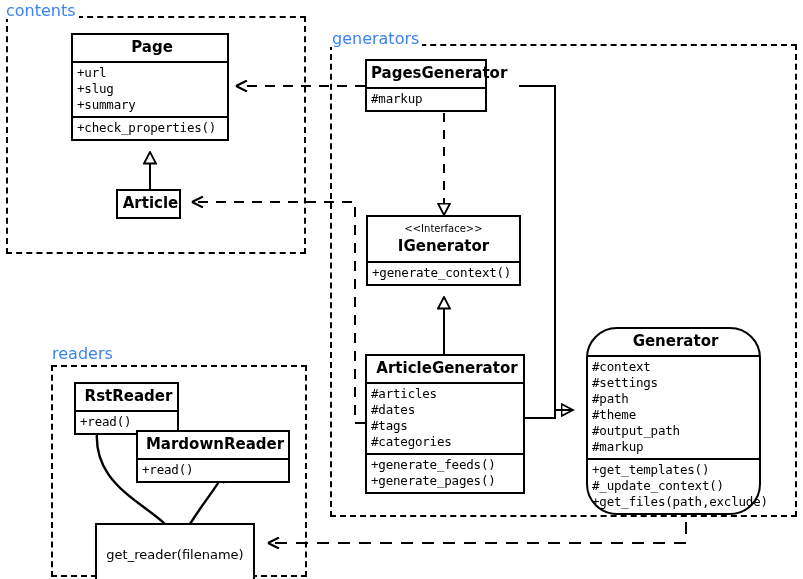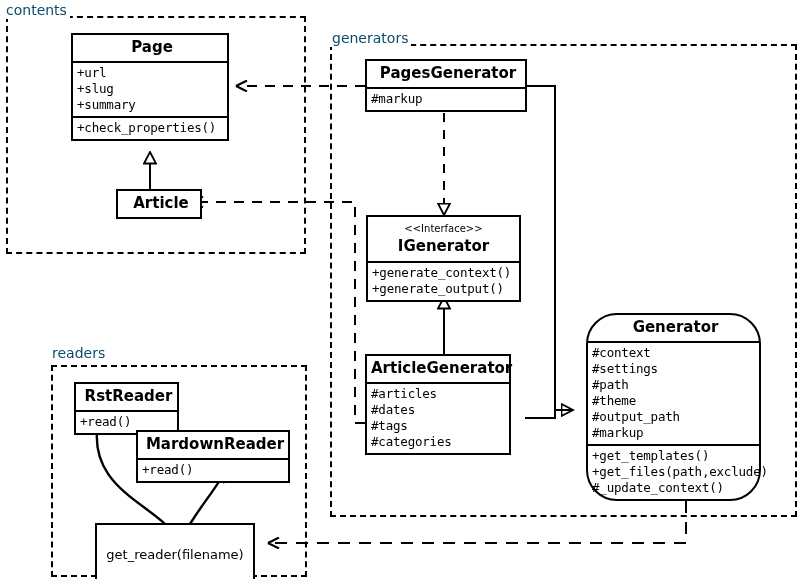--- a/index.html
+++ b/index.html
@@ -74,23 +74,23 @@
   .pkg {
     position: absolute;
     box-sizing: border-box;
     border: 2px dashed #000;
     background: transparent;
     z-index: 1;
   }
   .pkglabel {
     position: absolute;
     font-family: "DejaVu Sans", sans-serif;
-    font-size: 14px;
+    font-size: 16px;
     line-height: 17px;
-    color: #0c4a6e;
+    color: #3b82f6;
     background: #ffffff;
     padding: 0 3px 0 2px;
     z-index: 4;
     white-space: nowrap;
   }
 </style>
 </head>
 <body>
 
 <div id="canvas">
@@ -163,66 +163,69 @@
     <div class="sec">
       <div class="member">+url</div>
       <div class="member">+slug</div>
       <div class="member">+summary</div>
     </div>
     <div class="sec">
       <div class="member">+check_properties()</div>
     </div>
   </div>
 
-  <div class="umlbox" style="left:116px; top:189px; width:86px;">
+  <div class="umlbox" style="left:116px; top:189px; width:65px;">
     <div class="sec title">Article</div>
   </div>
 
-  <div class="umlbox" style="left:365px; top:59px; width:162px;">
+  <div class="umlbox" style="left:365px; top:59px; width:122px;">
     <div class="sec title">PagesGenerator</div>
     <div class="sec">
       <div class="member">#markup</div>
     </div>
   </div>
 
   <div class="umlbox" style="left:366px; top:215px; width:155px;">
     <div class="sec" style="padding:4px 4px 5px 4px;">
       <div class="stereo">&lt;&lt;Interface&gt;&gt;</div>
       <div class="title" style="padding:1px 0 0 0;">IGenerator</div>
     </div>
     <div class="sec">
       <div class="member">+generate_context()</div>
-      <div class="member">+generate_output()</div>
-    </div>
-  </div>
-
-  <div class="umlbox" style="left:365px; top:354px; width:146px;">
+    </div>
+  </div>
+
+  <div class="umlbox" style="left:365px; top:354px; width:160px;">
     <div class="sec title">ArticleGenerator</div>
     <div class="sec">
       <div class="member">#articles</div>
       <div class="member">#dates</div>
       <div class="member">#tags</div>
       <div class="member">#categories</div>
     </div>
-  </div>
-
-  <div class="umlbox" style="left:586px; top:313px; width:175px;border-radius:31px;">
+    <div class="sec">
+      <div class="member">+generate_feeds()</div>
+      <div class="member">+generate_pages()</div>
+    </div>
+  </div>
+
+  <div class="umlbox" style="left:586px; top:327px; width:175px;border-radius:31px;">
     <div class="sec title">Generator</div>
     <div class="sec">
       <div class="member">#context</div>
       <div class="member">#settings</div>
       <div class="member">#path</div>
       <div class="member">#theme</div>
       <div class="member">#output_path</div>
       <div class="member">#markup</div>
     </div>
     <div class="sec">
       <div class="member">+get_templates()</div>
+      <div class="member">#_update_context()</div>
       <div class="member">+get_files(path,exclude)</div>
-      <div class="member">#_update_context()</div>
     </div>
   </div>
 
   <div class="umlbox" style="left:74px; top:382px; width:105px;">
     <div class="sec title">RstReader</div>
     <div class="sec">
       <div class="member">+read()</div>
     </div>
   </div>
 

